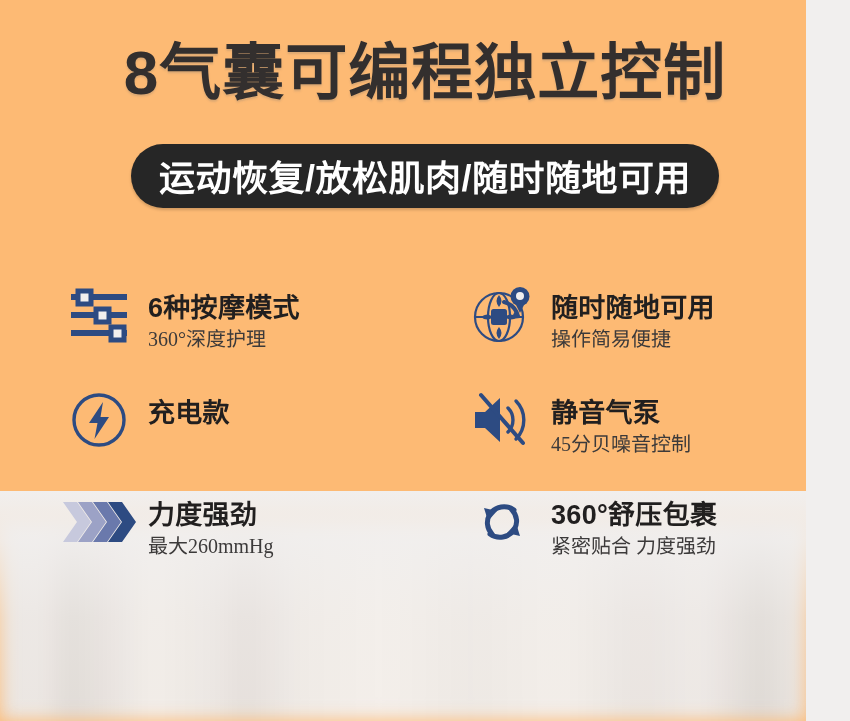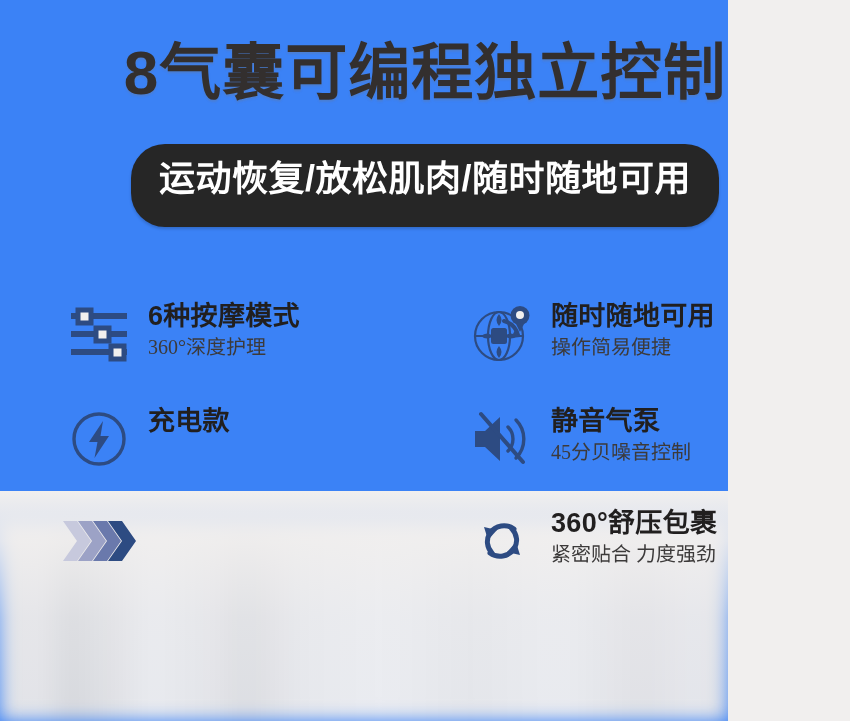--- a/index.html
+++ b/index.html
@@ -10,23 +10,23 @@
   body {
     width: 850px;
     height: 721px;
     overflow: hidden;
     font-family: "Liberation Sans", "DejaVu Sans", sans-serif;
     background: #f1efee;
   }
 
   .banner {
     position: relative;
-    width: 728px;
+    width: 806px;
     height: 721px;
-    background: #3b82f6;
+    background: #fdba74;
     overflow: hidden;
   }
 
   
   .photo-bg {
     position: absolute;
     left: 0;
     right: 0;
     bottom: 0;
     height: 200px;
@@ -82,21 +82,21 @@
     margin-top: 34px;
     text-align: center;
   }
   .badge {
     display: inline-block;
     background: #262626;
     color: #ffffff;
     font-size: 36px;
     font-weight: bold;
     line-height: 1;
-    padding: 17px 28px 30px;
+    padding: 17px 28px 11px;
     border-radius: 34px;
     letter-spacing: 0.5px;
     box-shadow: 0 2px 3px rgba(0,0,0,.18);
   }
 
   
   .features {
     margin-top: 72px;
     display: grid;
     grid-template-columns: 395px 395px;
@@ -113,20 +113,21 @@
     height: 66px;
     flex: 0 0 74px;
     display: flex;
     align-items: center;
     justify-content: center;
     margin-top: 2px;
   }
   .feature-text {
     padding-left: 12px;
     padding-top: 1px;
+    margin-top: 11px;
   }
   .feature-title {
     font-size: 27px;
     font-weight: bold;
     color: #211f1f;
     line-height: 32px;
     white-space: nowrap;
     letter-spacing: .3px;
   }
   .feature-sub {
@@ -237,20 +238,24 @@
 
       <div class="feature col-left">
         <div class="feature-icon">
           <svg width="72" height="44" viewBox="0 0 72 44">
             <path d="M0 2  L14 2  L28 22 L14 42 L0 42  L14 22 Z" fill="#c7c9dd"></path>
             <path d="M15 2 L29 2  L43 22 L29 42 L15 42 L29 22 Z" fill="#9ca2c6"></path>
             <path d="M30 2 L44 2  L58 22 L44 42 L30 42 L44 22 Z" fill="#6a79ac"></path>
             <path d="M45 2 L59 2  L73 22 L59 42 L45 42 L59 22 Z" fill="#2d4b82"></path>
           </svg>
         </div>
+        <div class="feature-text">
+          <div class="feature-title">力度强劲</div>
+          <div class="feature-sub">最大260mmHg</div>
+        </div>
       </div>
 
       <div class="feature col-right">
         <div class="feature-icon">
           <svg width="56" height="56" viewBox="0 0 56 56">
             <path d="M40 16 a17 17 0 0 0 -24 4 a16 16 0 0 0 2 20" fill="none" stroke="#2d4b82" stroke-width="5" stroke-linecap="round"></path>
             <path d="M10 14 L23 17 L14 27 Z" fill="#2d4b82"></path>
             <path d="M16 40 a17 17 0 0 0 24 -4 a16 16 0 0 0 -2 -20" fill="none" stroke="#2d4b82" stroke-width="5" stroke-linecap="round"></path>
             <path d="M46 42 L33 39 L42 29 Z" fill="#2d4b82"></path>
           </svg>

